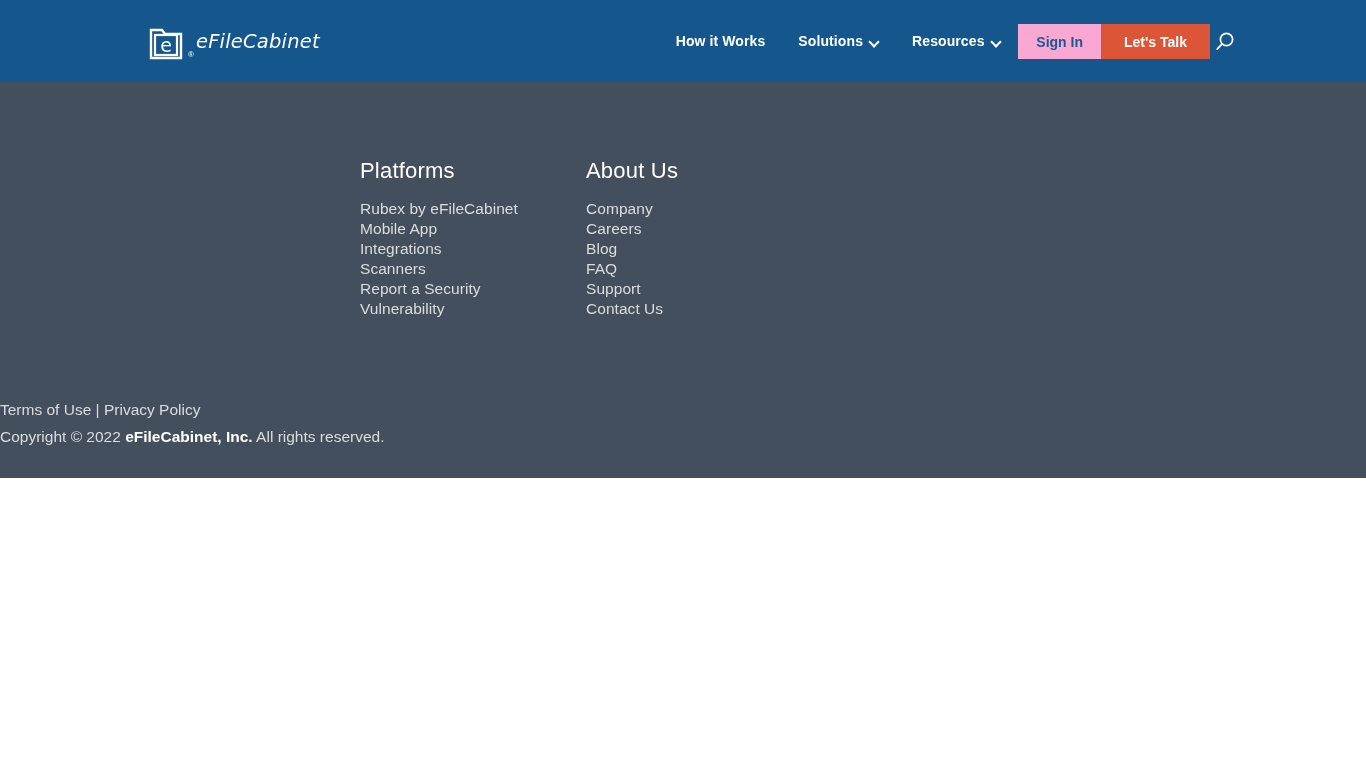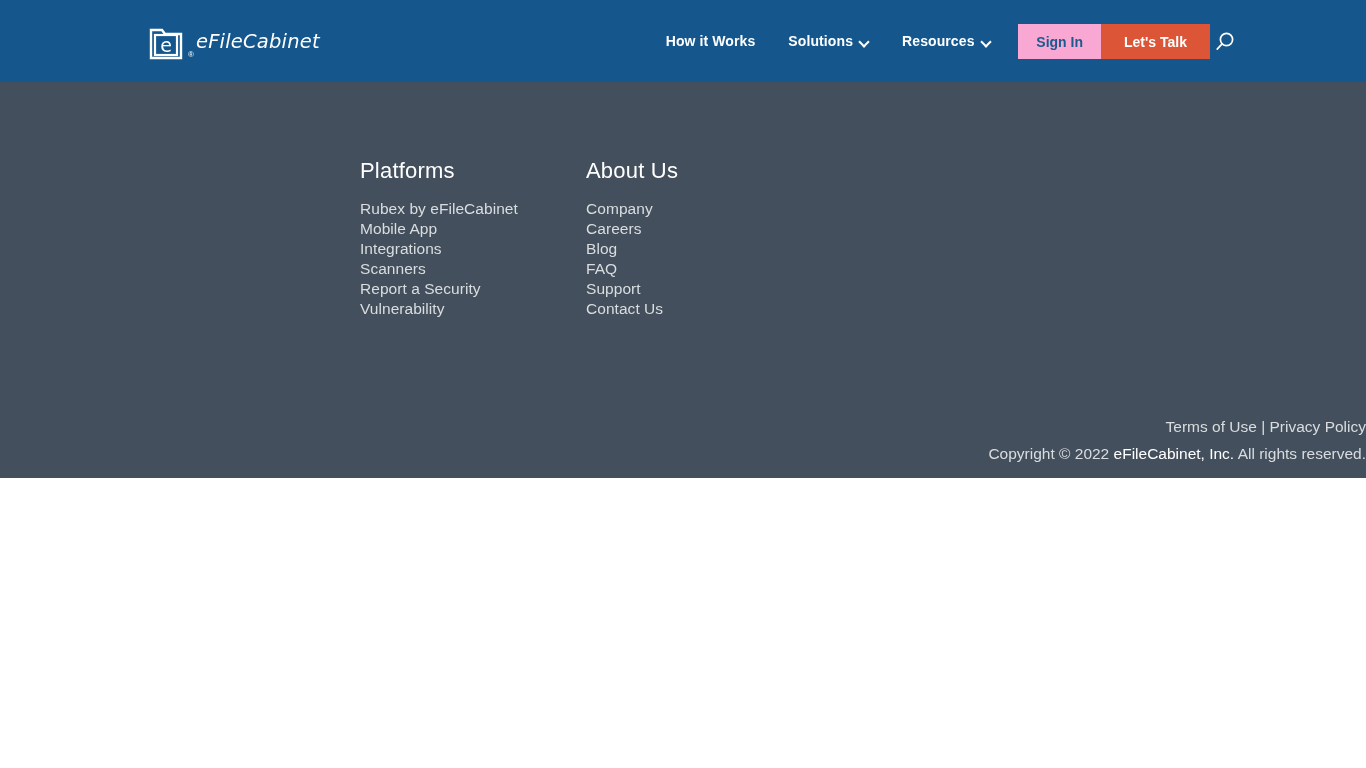--- a/index.html
+++ b/index.html
@@ -67,21 +67,21 @@
     color: #ffffff;
     font-size: 8px;
     position: absolute;
     left: 40px;
     bottom: 2px;
   }
 
   
   .main-nav {
     position: absolute;
-    right: 188px;
+    right: 178px;
     top: 0;
     height: 82px;
     display: flex;
     align-items: center;
     gap: 11px;
   }
   .nav-item {
     color: #ffffff;
     font-size: 14px;
     font-weight: bold;
@@ -192,36 +192,36 @@
     font-size: 15.5px;
     line-height: 20px;
     text-decoration: none;
     cursor: pointer;
     letter-spacing: 0.05px;
   }
 
   .footer-legal {
     position: absolute;
     left: 0;
-    top: 331px;
-    width: 1366px;
-    text-align: right;
+    top: 314px;
+    width: 1366px;
+    text-align: left;
   }
   .legal-line {
     color: #d9dde0;
     font-size: 15.5px;
     line-height: 27px;
   }
   .legal-line a {
     color: #d9dde0;
     text-decoration: none;
     cursor: pointer;
   }
   .legal-sep { color: #d9dde0; }
-  .legal-strong { font-weight: normal; color: #ffffff; }
+  .legal-strong { font-weight: bold; color: #ffffff; }
 </style>
 </head>
 <body>
 
 <div class="page">
 
   <header class="site-header">
     <div class="header-inner">
 
       <div class="logo">

